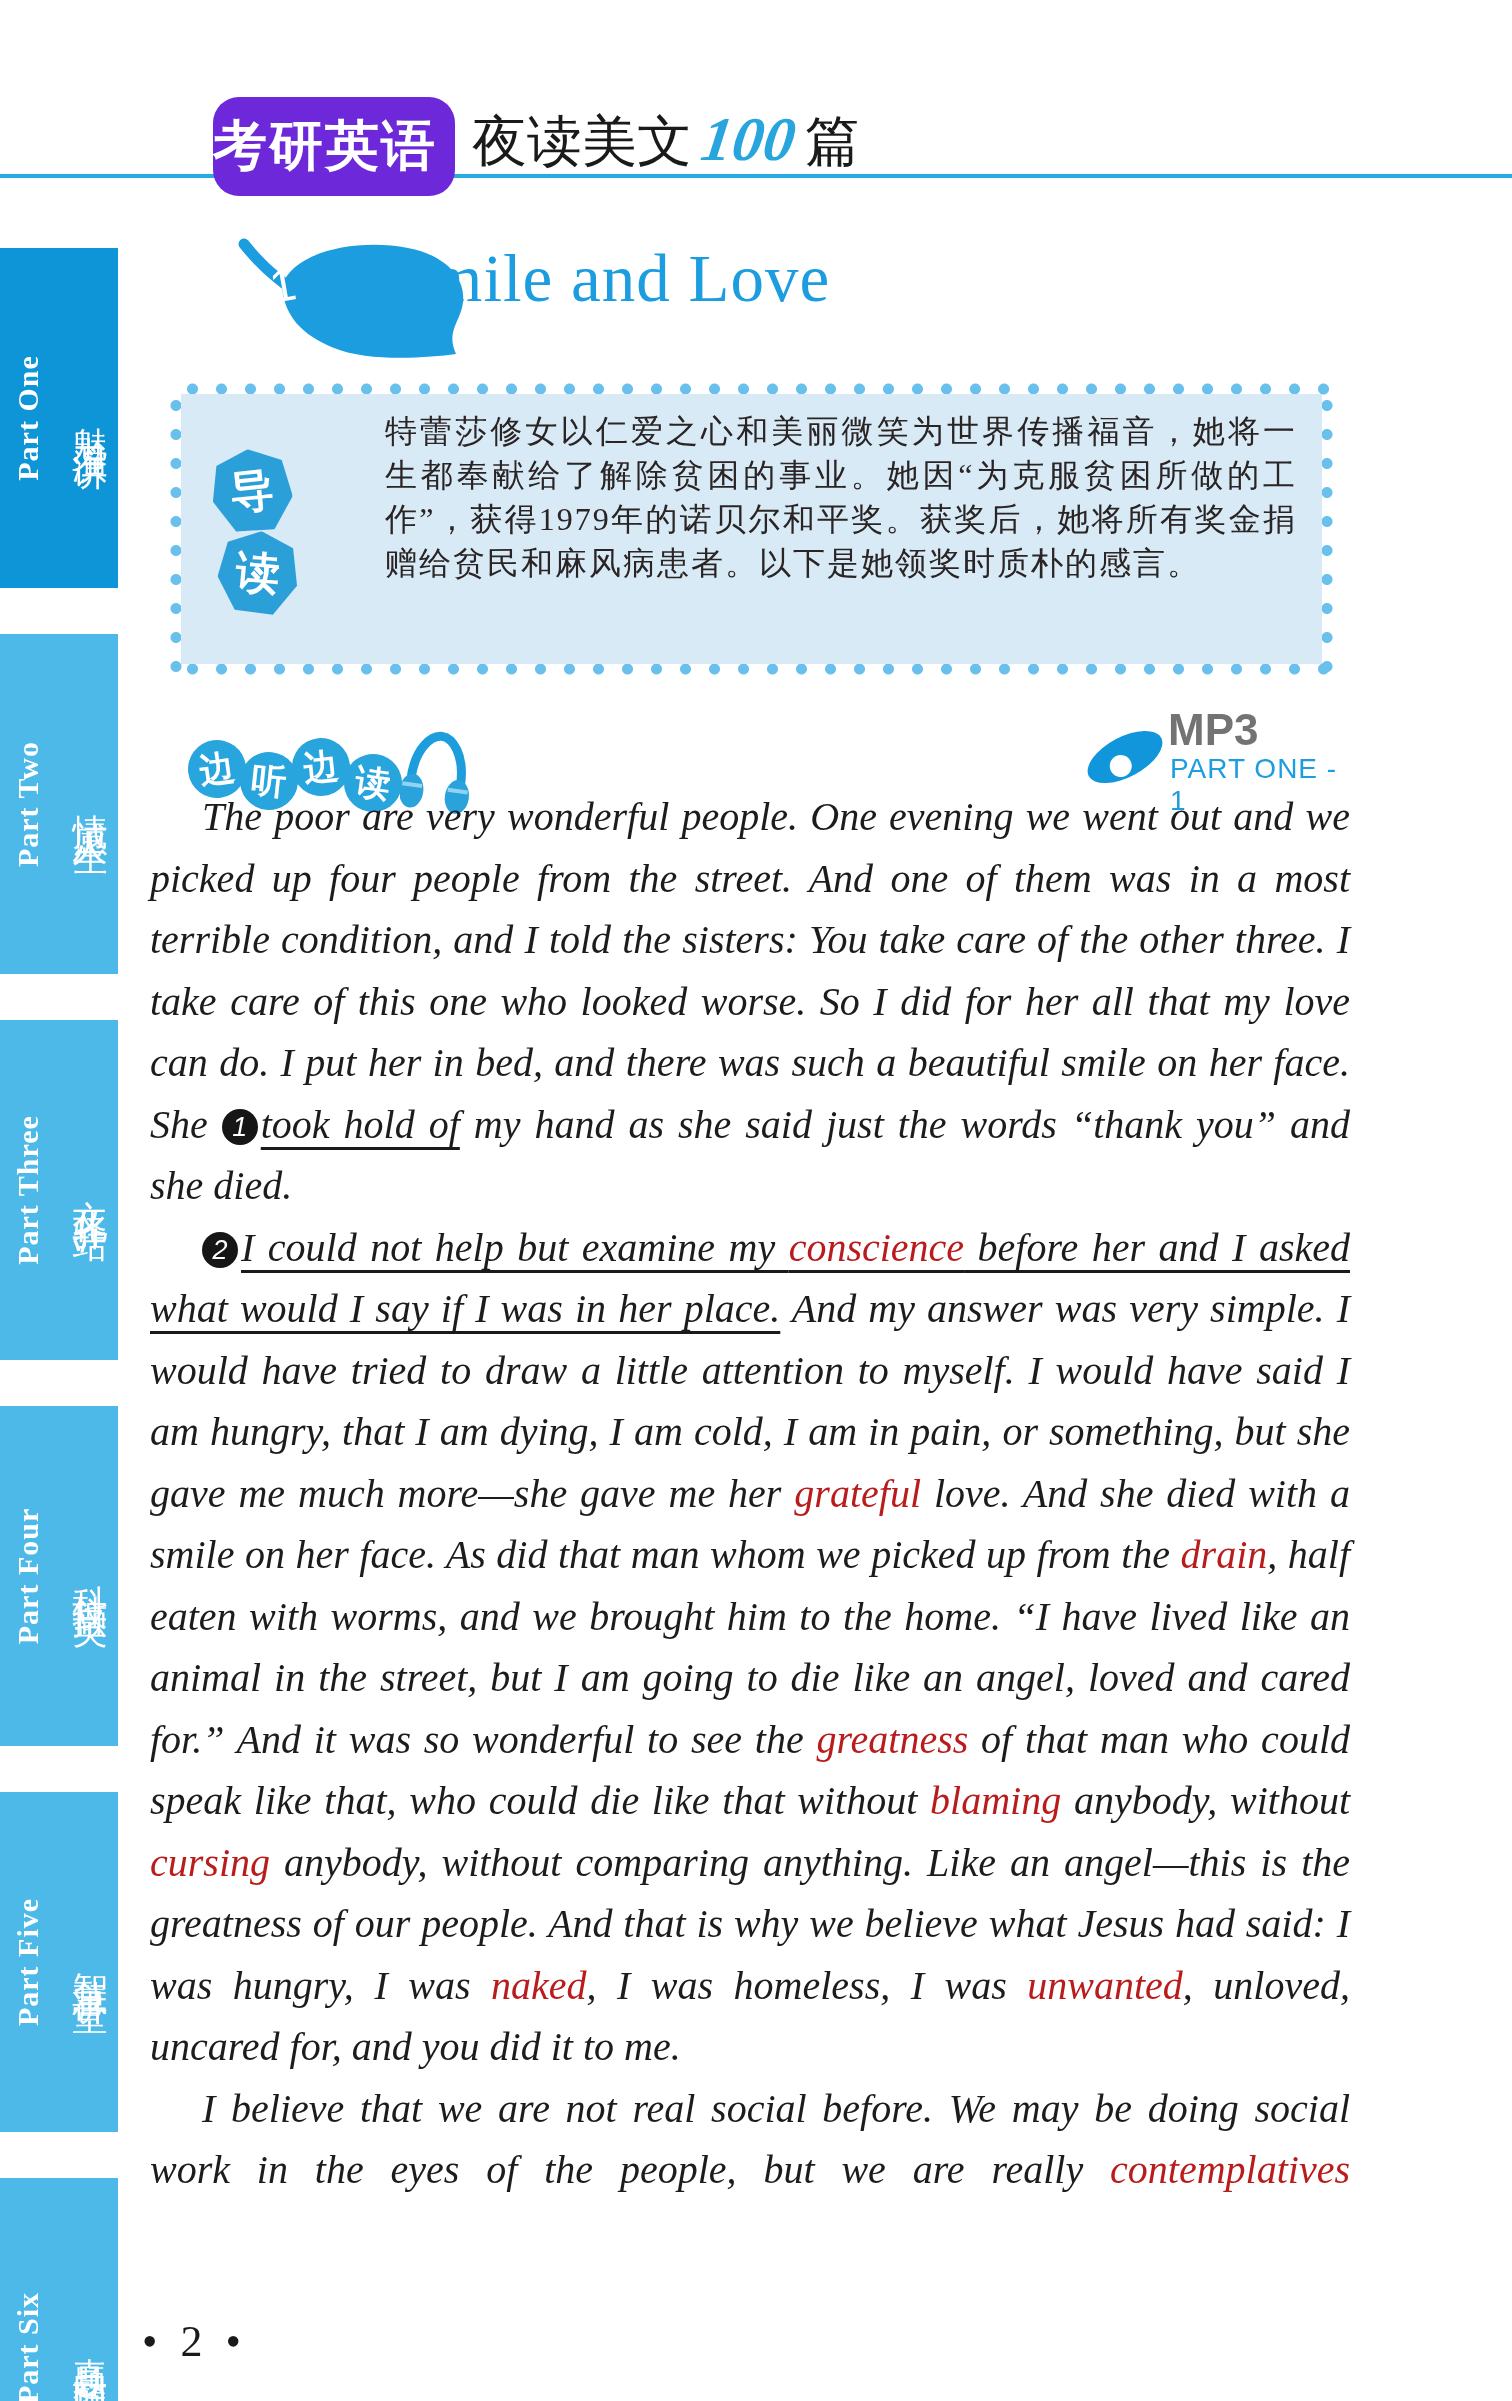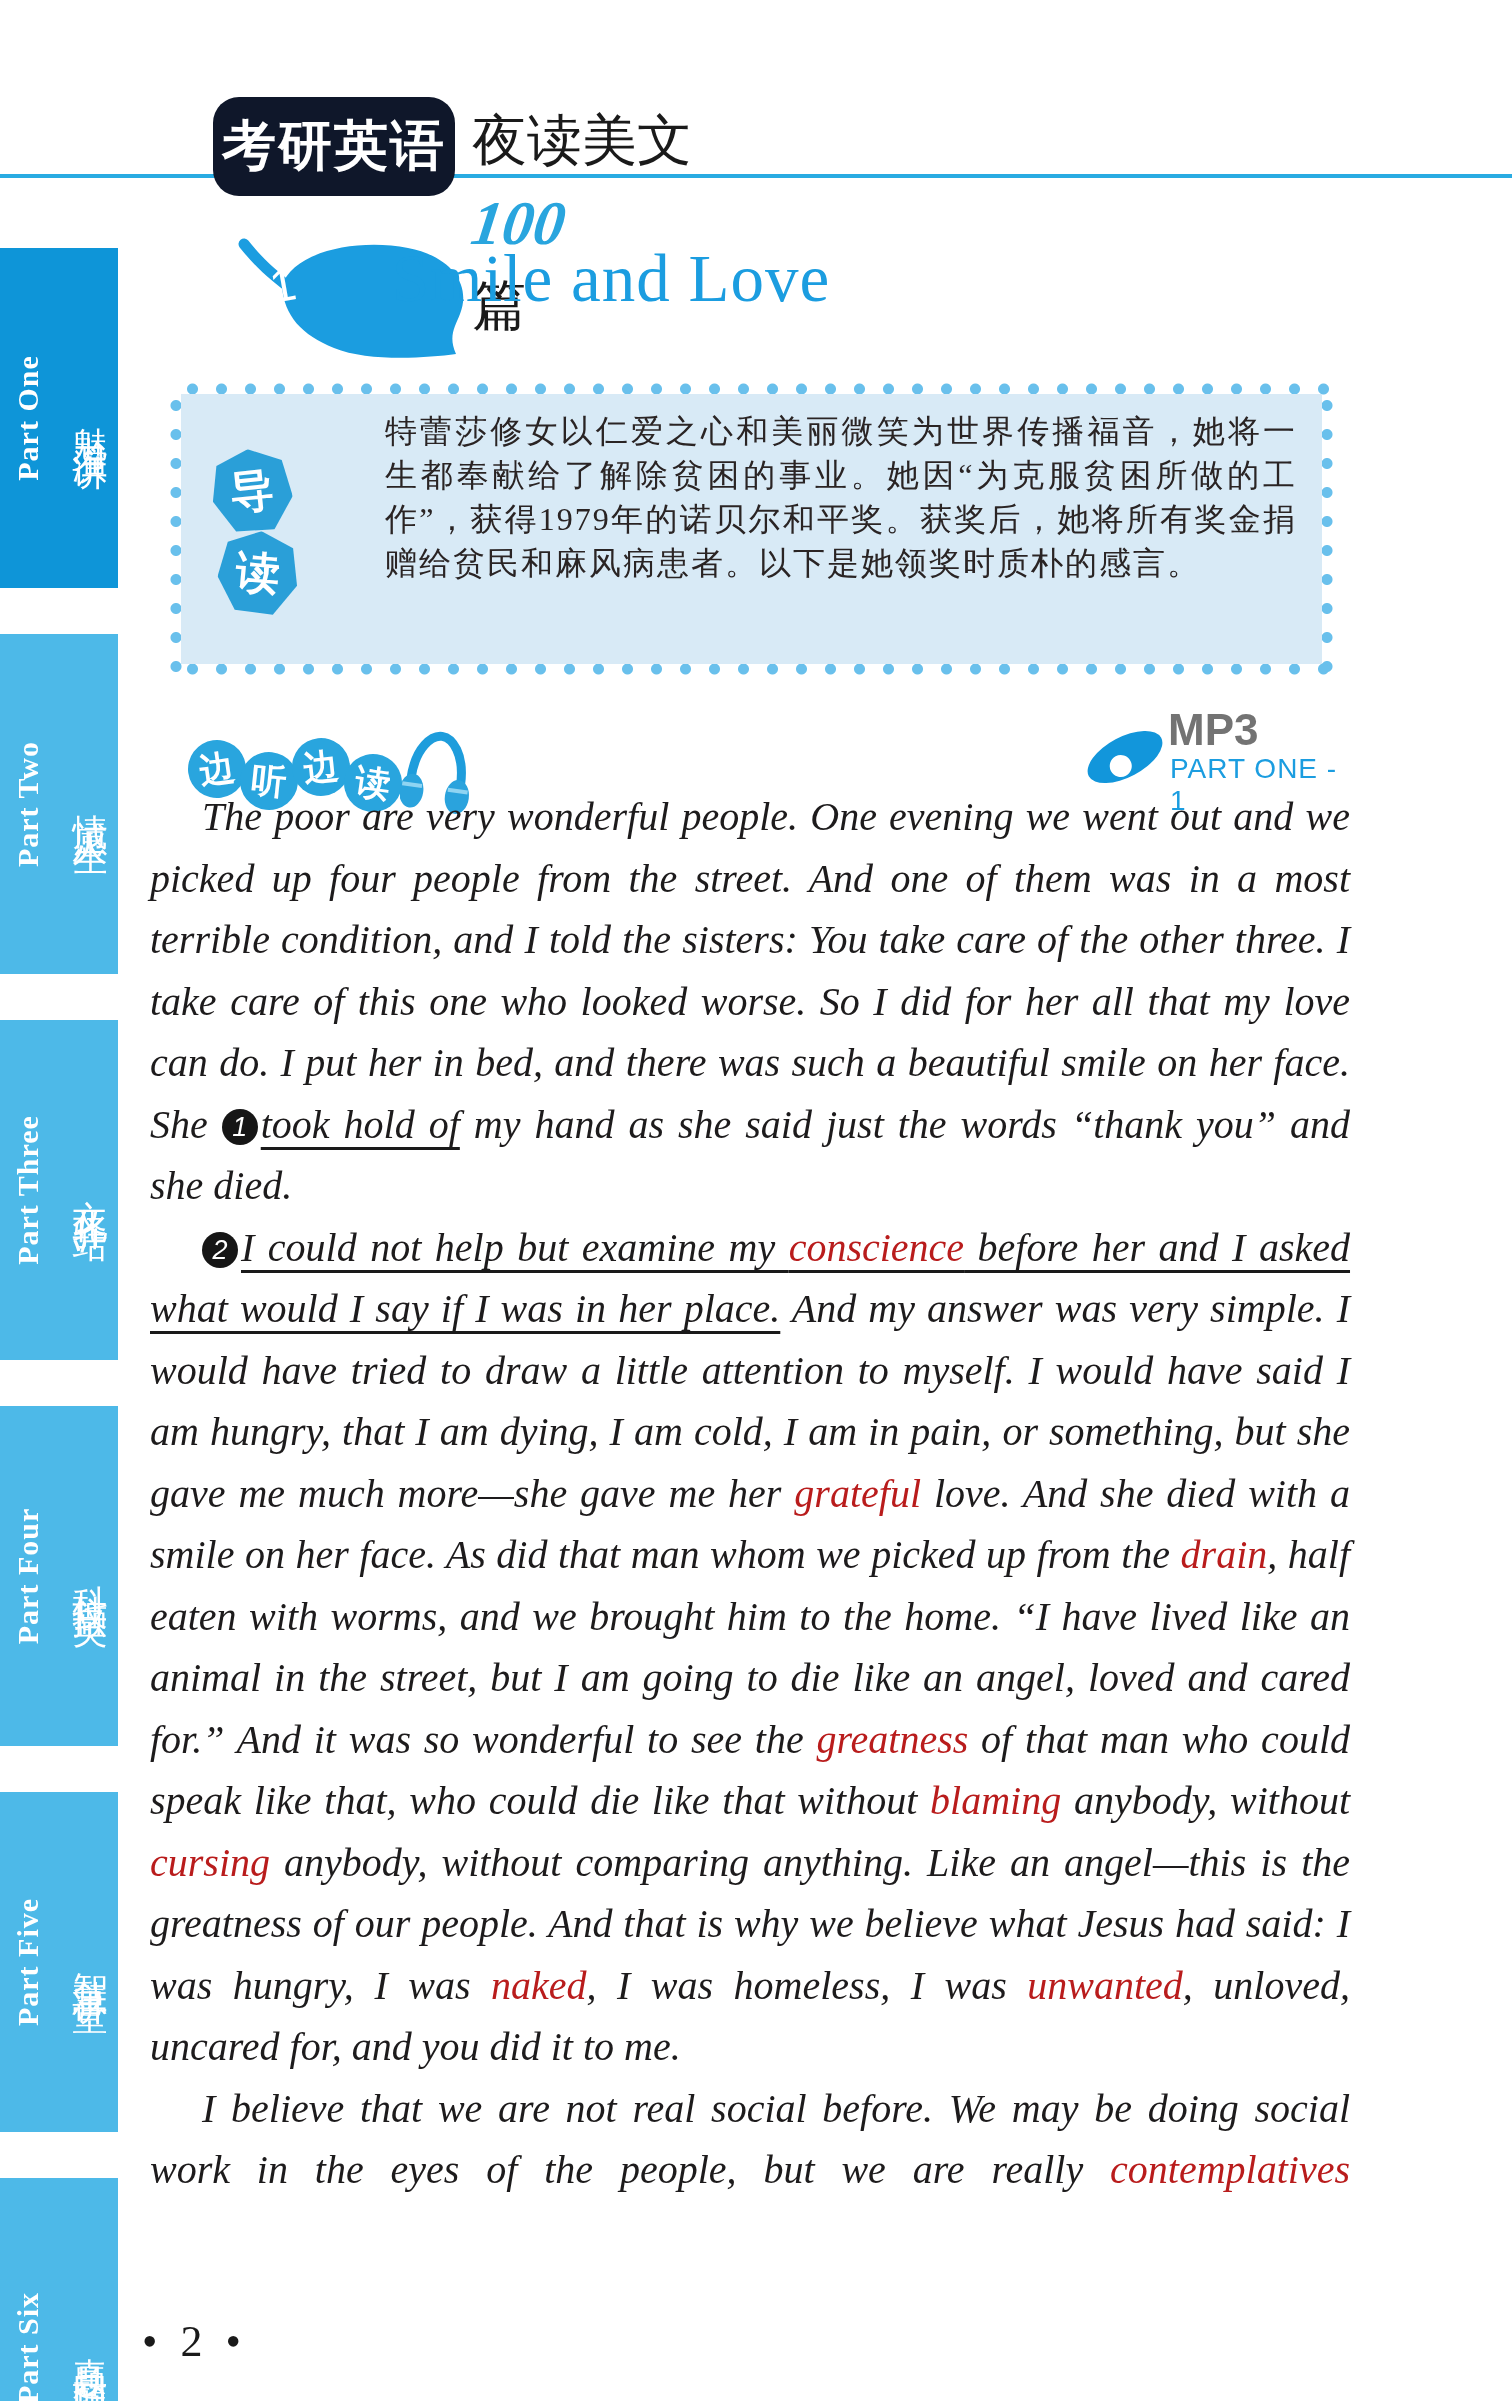--- a/index.html
+++ b/index.html
@@ -12,25 +12,25 @@
   .tab-en{position:absolute;left:28px;top:50%;transform:translate(-50%,-50%) rotate(-90deg);
           white-space:nowrap;color:#ffffff;font-weight:bold;font-size:30px;
           font-family:"Liberation Serif", serif;letter-spacing:1px;}
   .tab-cn{position:absolute;left:66px;top:50%;transform:translateY(-50%);
           writing-mode:vertical-rl;color:#ffffff;font-size:35px;letter-spacing:9px;
           font-family:"Liberation Sans", sans-serif;}
 
   
   .top-rule{position:absolute;left:0;top:174px;width:1512px;height:4px;background:#29abe2;}
   .brand-badge{position:absolute;left:213px;top:97px;width:242px;height:99px;border-radius:26px;
-               background:#0f172a;display:flex;align-items:center;justify-content:center;}
+               background:#6d28d9;display:flex;align-items:center;justify-content:flex-start;}
   .brand-text{color:#ffffff;font-weight:bold;font-size:54px;letter-spacing:2px;
               font-family:"Liberation Sans", sans-serif;}
   .series{position:absolute;left:472px;top:104px;display:flex;align-items:baseline;gap:10px;
-          color:#1a1a1a;flex-direction:column;}
+          color:#1a1a1a;}
   .series-title{font-size:55px;font-family:"Liberation Serif", serif;}
   .series-num{font-size:62px;font-style:italic;font-weight:bold;color:#29a5de;
               font-family:"Liberation Serif", serif;transform:skewX(-8deg);}
   .series-unit{font-size:55px;font-family:"Liberation Serif", serif;}
 
   
   .leaf-wrap{position:absolute;left:208px;top:238px;width:270px;height:128px;}
   .article-number{position:absolute;left:62px;top:20px;color:#ffffff;font-size:46px;
                   transform:rotate(-10deg);font-family:"Liberation Sans", sans-serif;}
   .article-title{position:absolute;left:392px;top:240px;font-size:67px;color:#1b9de0;

